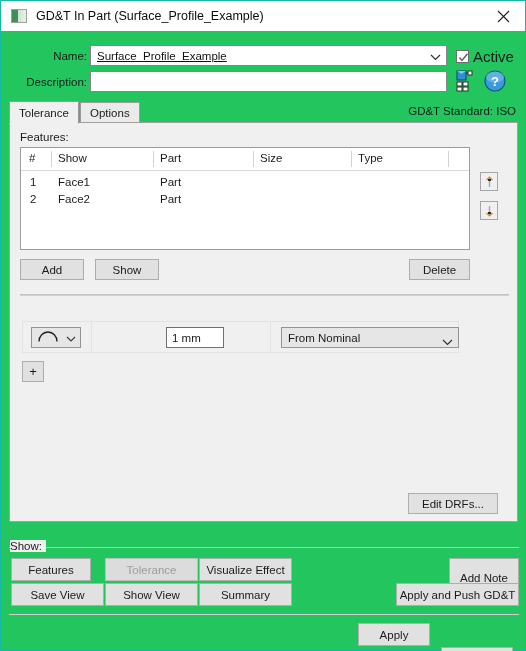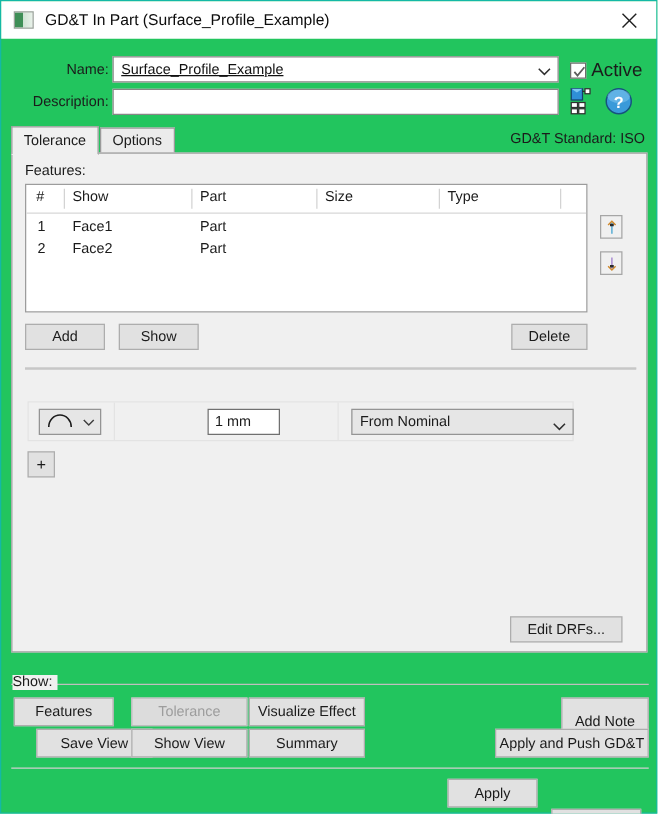--- a/index.html
+++ b/index.html
@@ -267,21 +267,21 @@
     width: 510px; height: 1px; background: #bfbfbf;
   }
   .bottom-line {
     position: absolute; left: 8px; top: 613px;
     width: 510px; height: 1px; background: #cfcfcf;
   }
   .b-features  { left: 10px;  top: 557px; width: 80px; height: 23px; }
   .b-directions{ left: 104px; top: 557px; width: 93px; height: 23px; }
   .b-visualize { left: 198px; top: 557px; width: 93px; height: 23px; }
   .b-addnote   { left: 448px; top: 557px; width: 70px; height: 39px; }
-  .b-saveview  { left: 10px;  top: 582px; width: 93px; height: 23px; margin-left: 18px; }
+  .b-saveview  { left: 10px;  top: 582px; width: 93px; height: 23px; }
   .b-showview  { left: 104px; top: 582px; width: 93px; height: 23px; }
   .b-summary   { left: 198px; top: 582px; width: 93px; height: 23px; }
   .b-applypush { left: 395px; top: 582px; width: 123px; height: 23px; }
 
   .b-ok     { left: 274px; top: 622px; width: 72px; height: 23px; }
   .b-apply  { left: 357px; top: 622px; width: 72px; height: 23px; }
   .b-cancel { left: 440px; top: 622px; width: 72px; height: 23px; margin-top: 24px; }
 </style>
 </head>
 <body>

